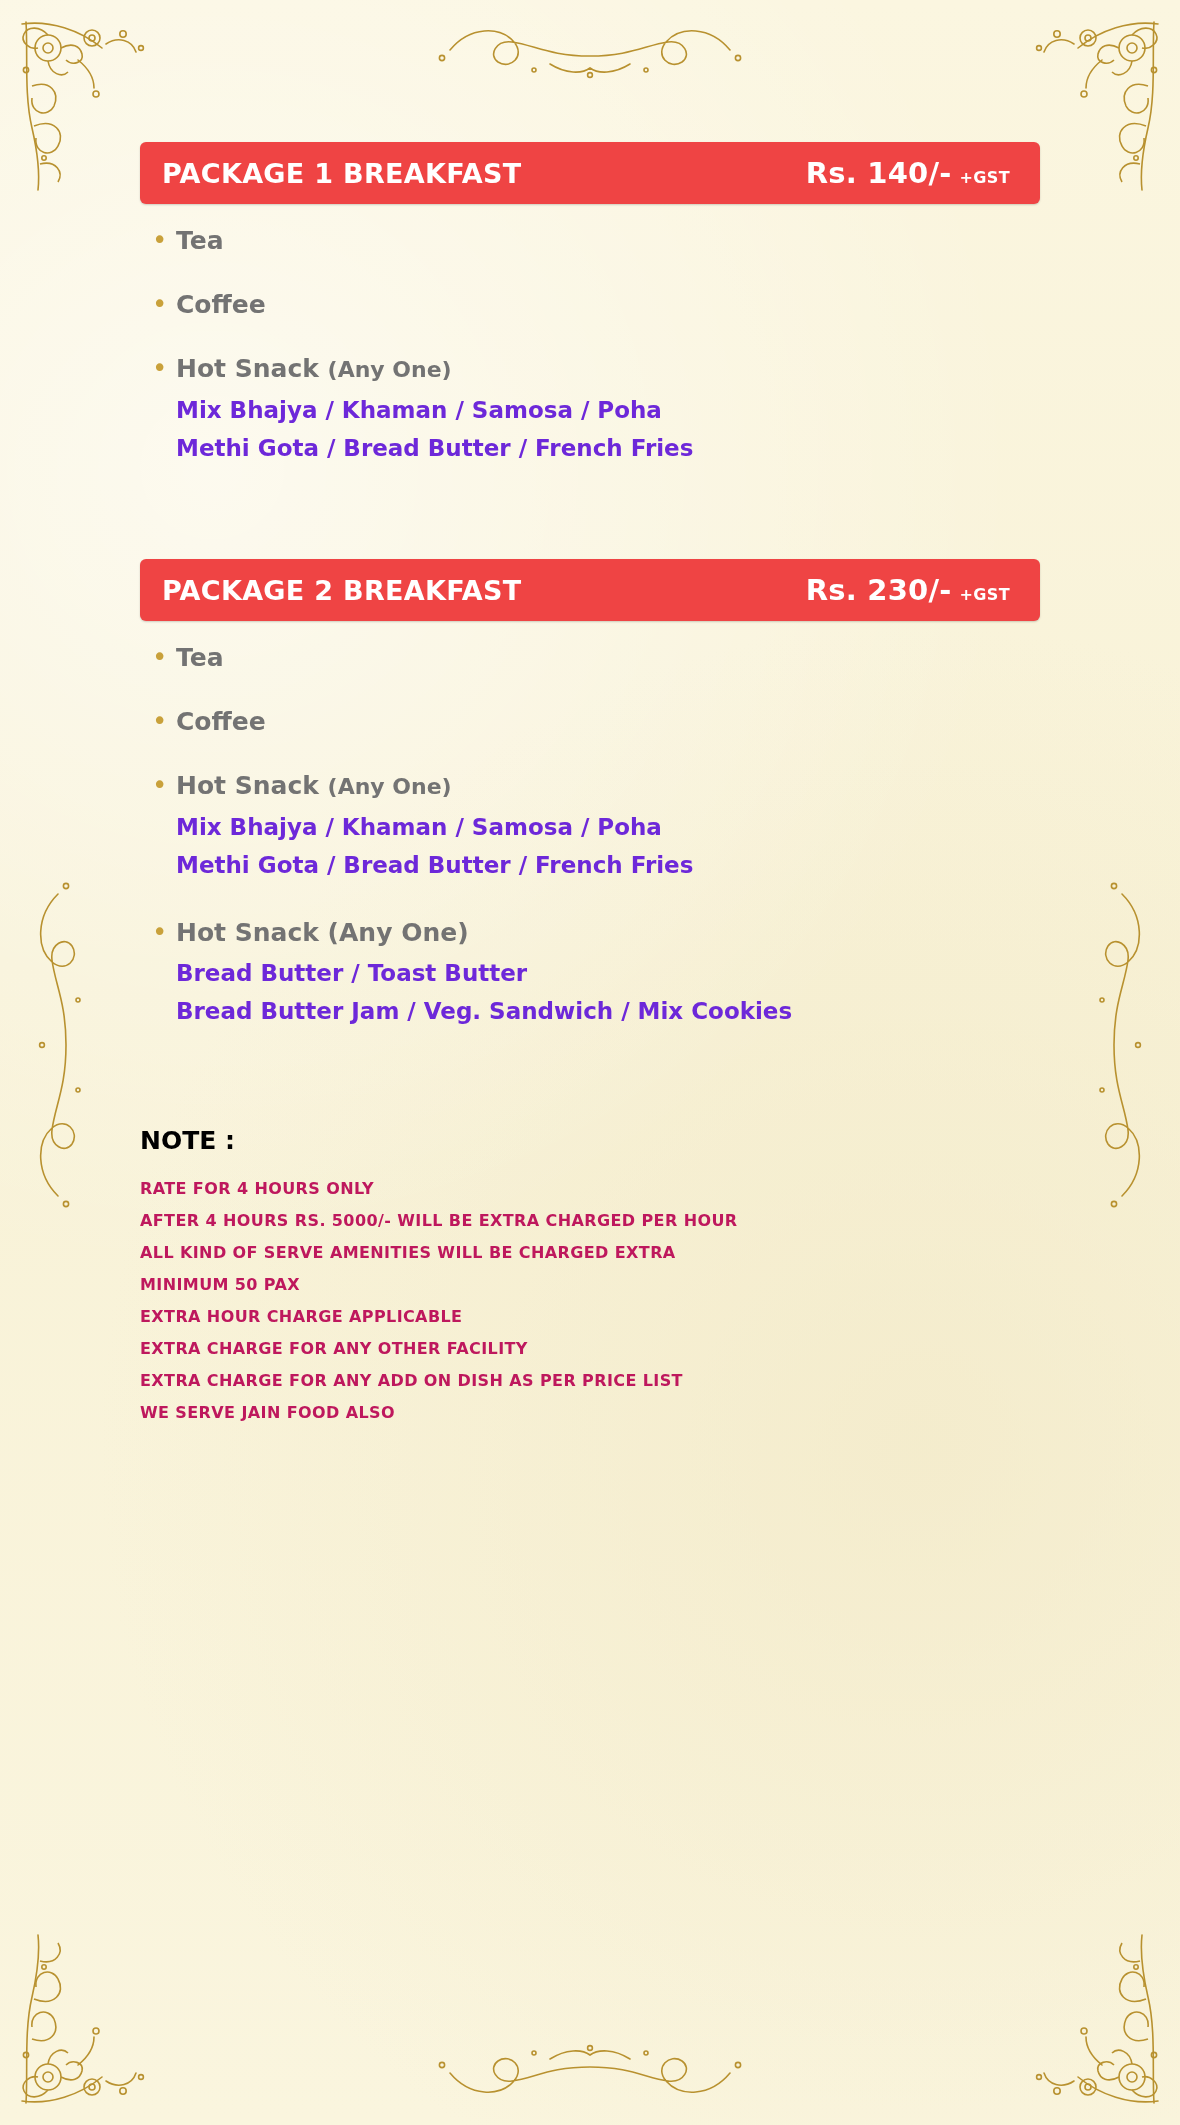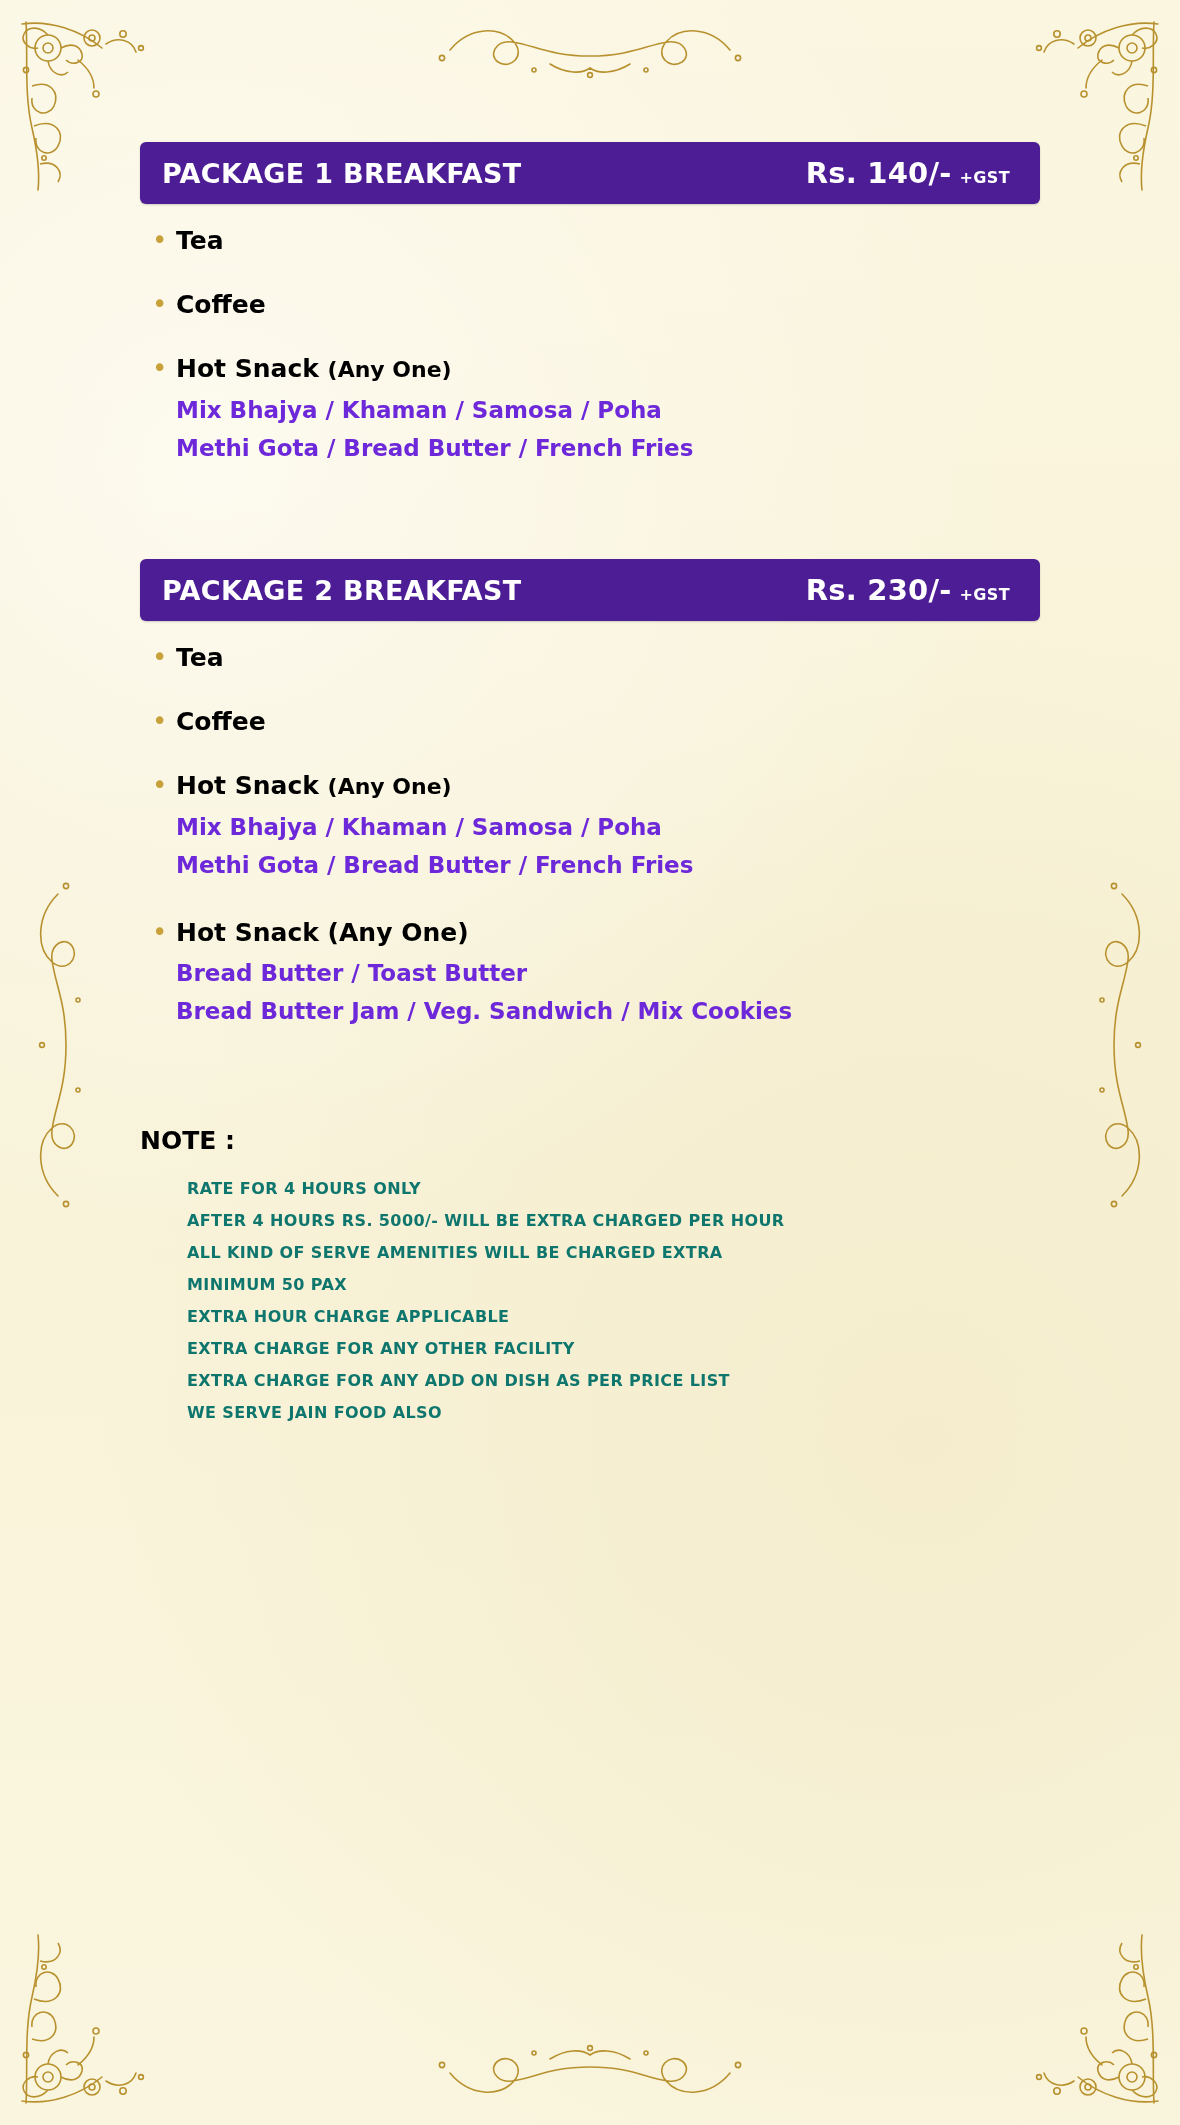--- a/index.html
+++ b/index.html
@@ -47,21 +47,21 @@
     position: relative;
     padding: 0 140px;
     box-sizing: border-box;
   }
 
   .package {
     margin-top: 0;
   }
 
   .pkg-header {
-    background: #4c1d95;
+    background: #ef4444;
     color: #ffffff;
     border-radius: 6px;
     height: 62px;
     display: flex;
     align-items: center;
     justify-content: space-between;
     padding: 0 22px;
     box-sizing: border-box;
     box-shadow: 0 1px 2px rgba(0,0,0,0.18);
   }
@@ -104,21 +104,21 @@
     color: #c9a13a;
     font-size: 26px;
     line-height: 28px;
     width: 24px;
     flex: 0 0 24px;
     text-align: left;
   }
   .item-body { flex: 1; }
 
   .item-title {
-    color: #000000;
+    color: #737373;
     font-size: 25px;
     font-weight: bold;
     line-height: 30px;
   }
   .item-title .qual {
     font-size: 22px;
     font-weight: bold;
   }
   .item-sub {
     color: #6d28d9;
@@ -134,26 +134,25 @@
     margin-top: 96px;
     padding-left: 0;
   }
   .note-title {
     color: #000000;
     font-size: 25px;
     font-weight: bold;
     margin-bottom: 18px;
   }
   .note-line {
-    color: #0f766e;
+    color: #be185d;
     font-size: 16px;
     font-weight: bold;
     letter-spacing: 0.4px;
     line-height: 32px;
-    margin-left: 47px;
   }
 </style>
 </head>
 <body>
 
 <div class="paper-texture"></div>
 
 <div class="corner tl">
   <svg width="150" height="190" viewBox="0 0 150 190" fill="none" stroke="#b8912f" stroke-width="1.6">
     <path d="M12 16 C40 12 70 22 92 40" stroke-linecap="round"></path>

